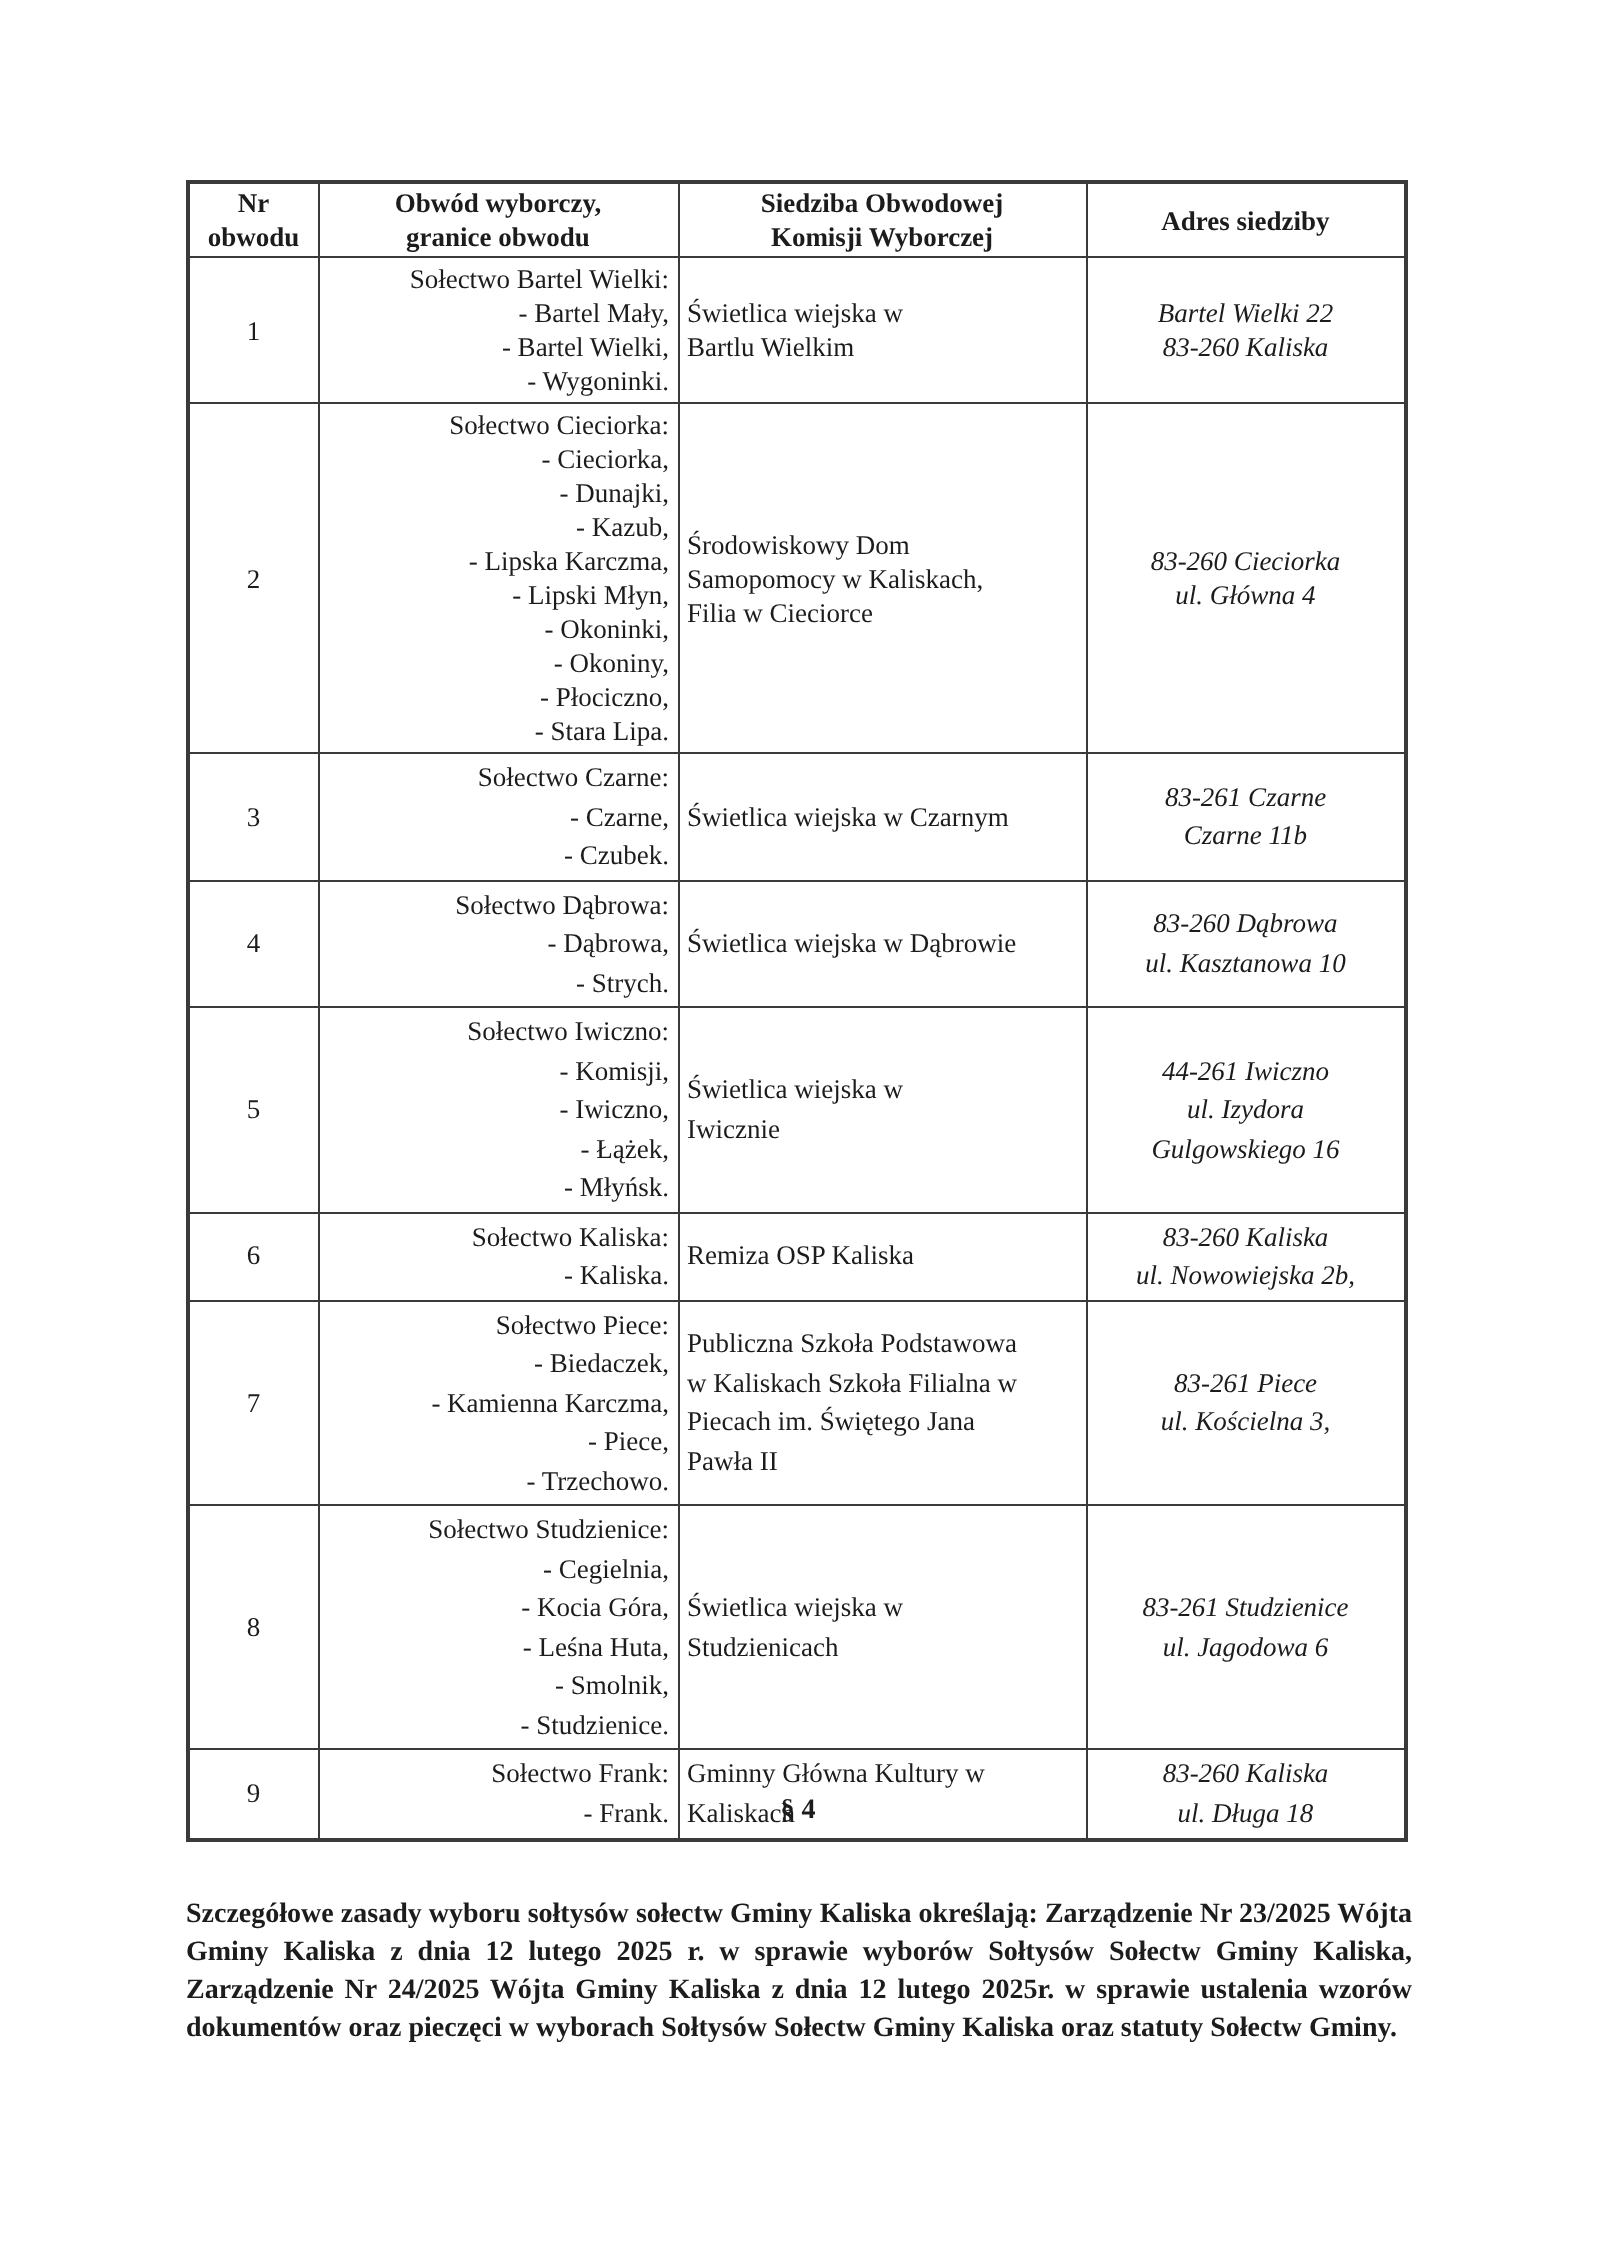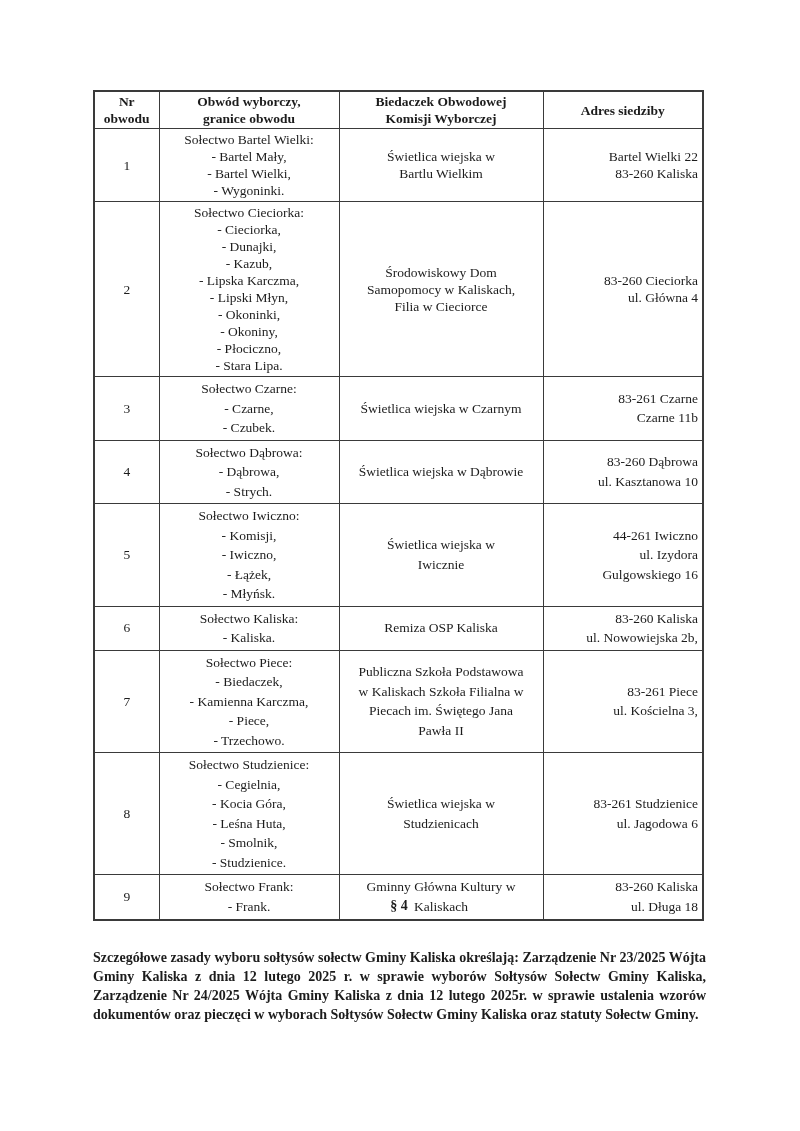--- a/index.html
+++ b/index.html
@@ -47,34 +47,35 @@
   col.c-nr       { width: 65px; }
   col.c-obwod    { width: 180px; }
   col.c-siedziba { width: 204px; }
   col.c-adres    { width: 160px; }
 
   td.nr {
     text-align: center;
     vertical-align: middle;
   }
   td.obwod {
-    text-align: center;
+    text-align: right;
     vertical-align: top;
     padding-left: 6px;
     padding-top: 2px;
   }
   td.siedziba {
-    text-align: center;
+    text-align: left;
     vertical-align: middle;
     padding-left: 8px;
   }
   td.adres {
-    text-align: right;
+    text-align: center;
     vertical-align: middle;
     padding-left: 7px;
+    font-style: italic;
   }
   tr.tight td { line-height: 17px; }
 
   tr.h-hdr { height: 36px; }
   tr.h-r1  { height: 66px; }
   tr.h-r2  { height: 173px; }
   tr.h-r3  { height: 58px; }
   tr.h-r4  { height: 63px; }
   tr.h-r5  { height: 93px; }
   tr.h-r6  { height: 39px; }
@@ -113,21 +114,21 @@
       <col class="c-obwod">
       <col class="c-siedziba">
       <col class="c-adres">
     </colgroup>
     <thead>
       <tr class="h-hdr">
         <th>Nr
 obwodu</th>
         <th>Obwód wyborczy,
 granice obwodu</th>
-        <th>Biedaczek Obwodowej
+        <th>Siedziba Obwodowej
 Komisji Wyborczej</th>
         <th>Adres siedziby</th>
       </tr>
     </thead>
     <tbody>
       <tr class="h-r1 tight">
         <td class="nr">1</td>
         <td class="obwod">Sołectwo Bartel Wielki:
 - Bartel Mały,
 - Bartel Wielki,

